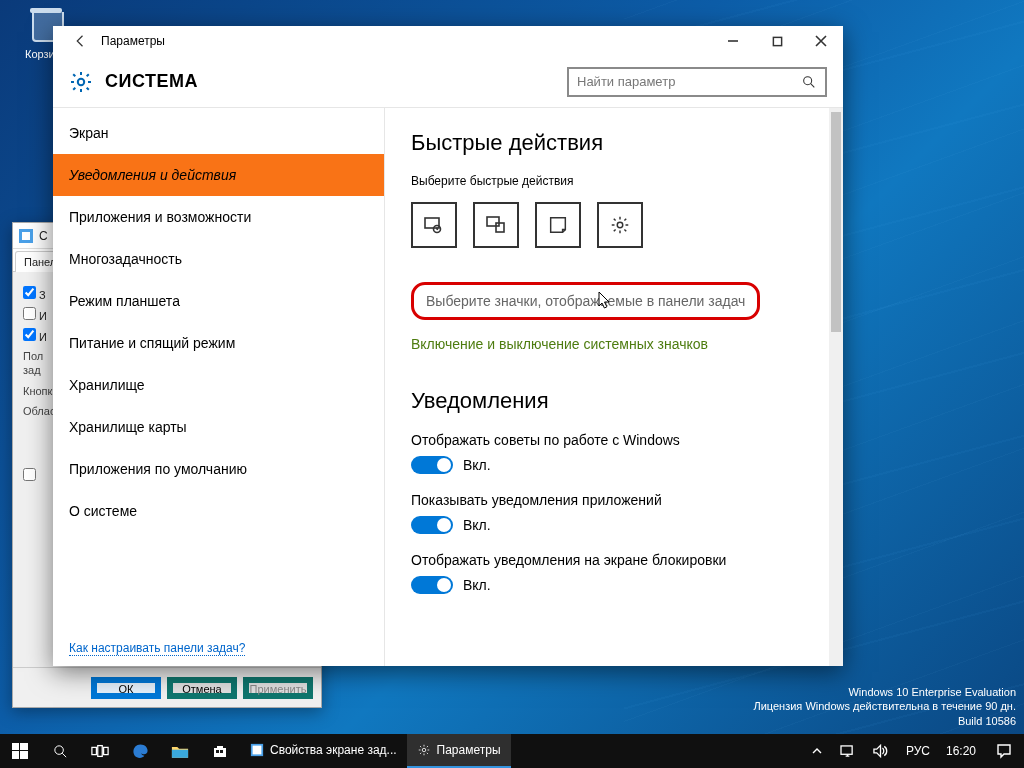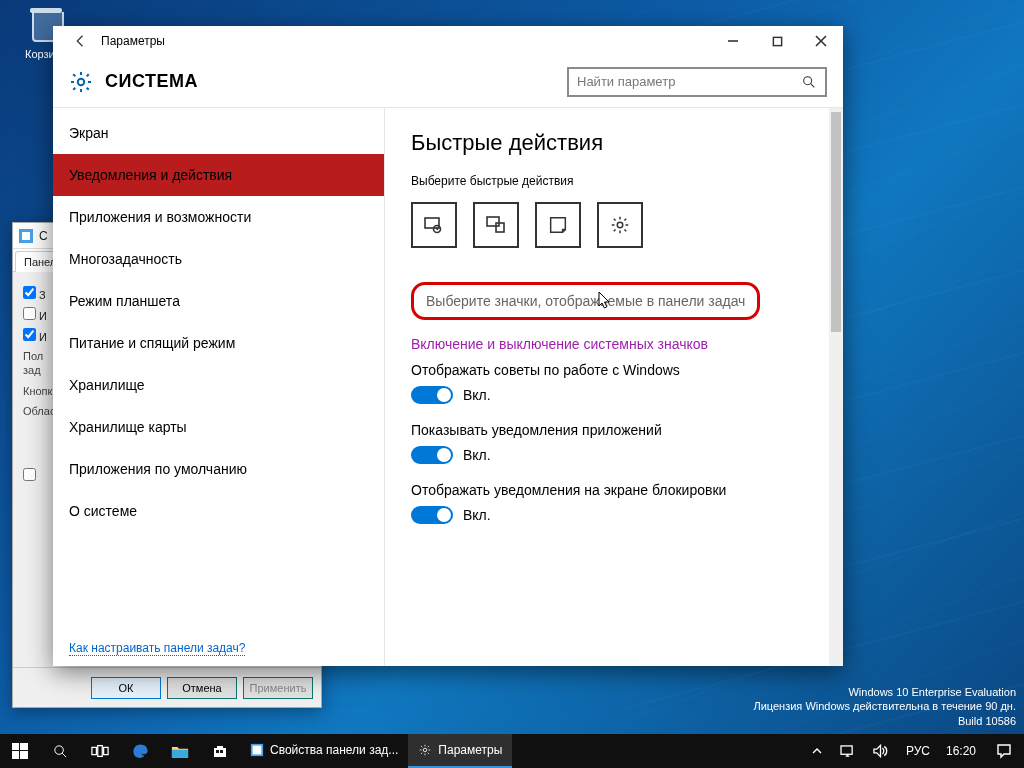--- a/index.html
+++ b/index.html
@@ -17,50 +17,50 @@
   .bg-window { position: absolute; left: 12px; top: 222px; width: 310px; height: 486px; background: #f0f0f0; border: 1px solid #aaa; box-shadow: 0 4px 16px rgba(0,0,0,.35); font-size: 11px; color:#222;}
   .bg-window .bg-title { height: 26px; background:#fff; border-bottom:1px solid #ddd; display:flex; align-items:center; padding:0 6px; font-size:12px;}
   .bg-window .bg-title .ic { width:14px; height:14px; background:#4aa0e8; margin-right:6px; position:relative;}
   .bg-window .bg-title .ic::after{content:"";position:absolute;inset:3px;background:#fff;}
   .bg-tab-row{display:flex; border-bottom:1px solid #ccc; background:#fff;}
   .bg-tab{padding:4px 8px;border:1px solid #ccc;border-bottom:none;background:#fff;margin:2px 2px -1px 2px;border-radius:3px 3px 0 0;font-size:11px;}
   .bg-body{padding:8px 10px;}
   .bg-check{display:block;margin:6px 0;}
   .bg-txt{color:#444;margin:6px 0;line-height:1.3;}
   .bg-buttons{position:absolute;left:0;right:0;bottom:0;height:40px;border-top:1px solid #ccc;background:#f0f0f0;display:flex;justify-content:flex-end;align-items:center;gap:6px;padding:0 8px;}
-  .winbtn{min-width:70px;height:22px;border:1px solid #0f766e;background:#e1e1e1;font-size:11px;}
+  .winbtn{min-width:70px;height:22px;border:6px solid #0f766e;background:#e1e1e1;font-size:11px;}
   .winbtn.def{background:#e5f1fb;border-color:#0078d7;}
   .winbtn[disabled]{color:#888;}
 
   
   .settings-window { position: absolute; left: 53px; top: 26px; width: 790px; height: 640px; background: #fff; box-shadow: 0 6px 24px rgba(0,0,0,.5); display:flex; flex-direction:column;}
   .title-bar { height: 30px; display:flex; align-items:center; padding-left:14px; background:#fff; color:#000; font-size:12px;}
   .title-bar .back { width:28px; height:28px; display:flex; align-items:center; justify-content:center; cursor:pointer; margin-right:6px;}
   .title-bar .title-text{flex:0 0 auto;}
   .title-bar .spacer{flex:1;}
   .win-controls{display:flex;}
   .win-ctrl{width:44px;height:30px;display:flex;align-items:center;justify-content:center;cursor:pointer;}
   .header-row{height:52px;border-bottom:1px solid #e6e6e6;display:flex;align-items:center;padding:0 16px;justify-content:space-between;}
   .header-left{display:flex;align-items:center;gap:12px;}
   .gear-icon-lg{width:24px;height:24px;}
   .section-title{font-size:18px;font-weight:600;letter-spacing:.5px;}
   .search-box{width:260px;height:30px;border:2px solid #8a8a8a;display:flex;align-items:center;padding:0 8px;color:#777;font-size:13px;}
   .search-box .ph{flex:1;}
   .content-area{flex:1;display:flex;min-height:0;position:relative;}
   .sidebar{width:332px;border-right:1px solid #e6e6e6;overflow:auto;padding-top:4px;}
   .side-item{height:42px;display:flex;align-items:center;padding:0 16px;font-size:14px;color:#000;cursor:pointer;}
-  .side-item.selected{background:#b91c1c;color:#000;}
+  .side-item.selected{background:#f97316;color:#000;font-style:italic;}
   .help-link{position:absolute;left:16px;bottom:10px;color:#0066cc;font-size:12px;border-bottom:1px dotted #0066cc;cursor:pointer;}
   .main{flex:1;overflow:auto;padding:22px 26px 25px 26px;position:relative;}
   .main h2{font-size:22px;font-weight:400;margin-bottom:18px;}
   .subhead{font-size:12px;margin-bottom:14px;}
   .qa-tiles{display:flex;gap:16px;margin-bottom:28px;}
   .qa-tile{width:46px;height:46px;border:2px solid #333;display:flex;align-items:center;justify-content:center;cursor:pointer;}
   .link-row{font-size:14px;margin:6px 0 10px 0;cursor:pointer;display:inline-block;}
-  .link-blue{color:#a21caf;}
+  .link-blue{color:#4d7c0f;}
   .highlight-box{border:3px solid #d80000;border-radius:14px;padding:8px 12px;display:inline-block;color:#666;position:relative;}
   .h2-notify{font-size:22px;font-weight:400;margin:26px 0 18px 0;}
   .toggle-block{margin-bottom:18px;}
   .toggle-label{font-size:14px;margin-bottom:8px;}
   .toggle-row{display:flex;align-items:center;gap:10px;}
   .toggle{width:42px;height:18px;border-radius:10px;background:#0078d7;position:relative;cursor:pointer;}
   .toggle::after{content:"";position:absolute;right:2px;top:2px;width:14px;height:14px;border-radius:50%;background:#fff;}
   .toggle-state{font-size:14px;}
   .scrollbar{position:absolute;right:0;top:0;bottom:0;width:14px;background:#f0f0f0;}
   .scrollbar .thumb{position:absolute;left:2px;right:2px;top:4px;height:220px;background:#c2c2c2;}
@@ -210,20 +210,21 @@
       <div class="link-row">
         <span class="highlight-box">
           <span>Выберите значки, отображаемые в панели задач</span>
           <svg class="cursor" style="left:182px;top:6px;" width="18" height="22" viewBox="0 0 18 22">
             <path fill="#fff" stroke="#000" stroke-width="1" d="M3 1l0 14 3-3 2.4 5 2.5-1.2-2.4-4.8H13z"></path>
           </svg>
         </span>
       </div>
       <div class="link-row link-blue">Включение и выключение системных значков</div>
 
+      <h2 class="h2-notify">Уведомления</h2>
 
       <div class="toggle-block">
         <div class="toggle-label">Отображать советы по работе с Windows</div>
         <div class="toggle-row">
           <div class="toggle"></div>
           <span class="toggle-state">Вкл.</span>
         </div>
       </div>
       <div class="toggle-block">
         <div class="toggle-label">Показывать уведомления приложений</div>
@@ -291,21 +292,21 @@
         <path d="M2 5h12v9H2zM5 5V3h6v2"></path>
         <rect x="4" y="7" width="3" height="3" fill="#1a1a1a"></rect>
         <rect x="8" y="7" width="3" height="3" fill="#1a1a1a"></rect>
       </svg>
   </div>
   <div class="tb-task">
     <svg width="14" height="14" viewBox="0 0 16 16" fill="#4aa0e8">
         <rect x="1" y="1" width="14" height="14"></rect>
         <rect x="3" y="3" width="10" height="10" fill="#fff"></rect>
       </svg>
-    <span>Свойства панели зад...</span>
+    <span>Свойства экране зад...</span>
   </div>
   <div class="tb-task active">
     <svg width="14" height="14" viewBox="0 0 24 24" class="svg-white">
         <circle cx="12" cy="12" r="3"></circle>
         <path d="M12 3v3M12 18v3M3 12h3M18 12h3M5.2 5.2l2 2M16.8 16.8l2 2M5.2 18.8l2-2M16.8 7.2l2-2"></path>
       </svg>
     <span>Параметры</span>
   </div>
 
   <div class="tray">

